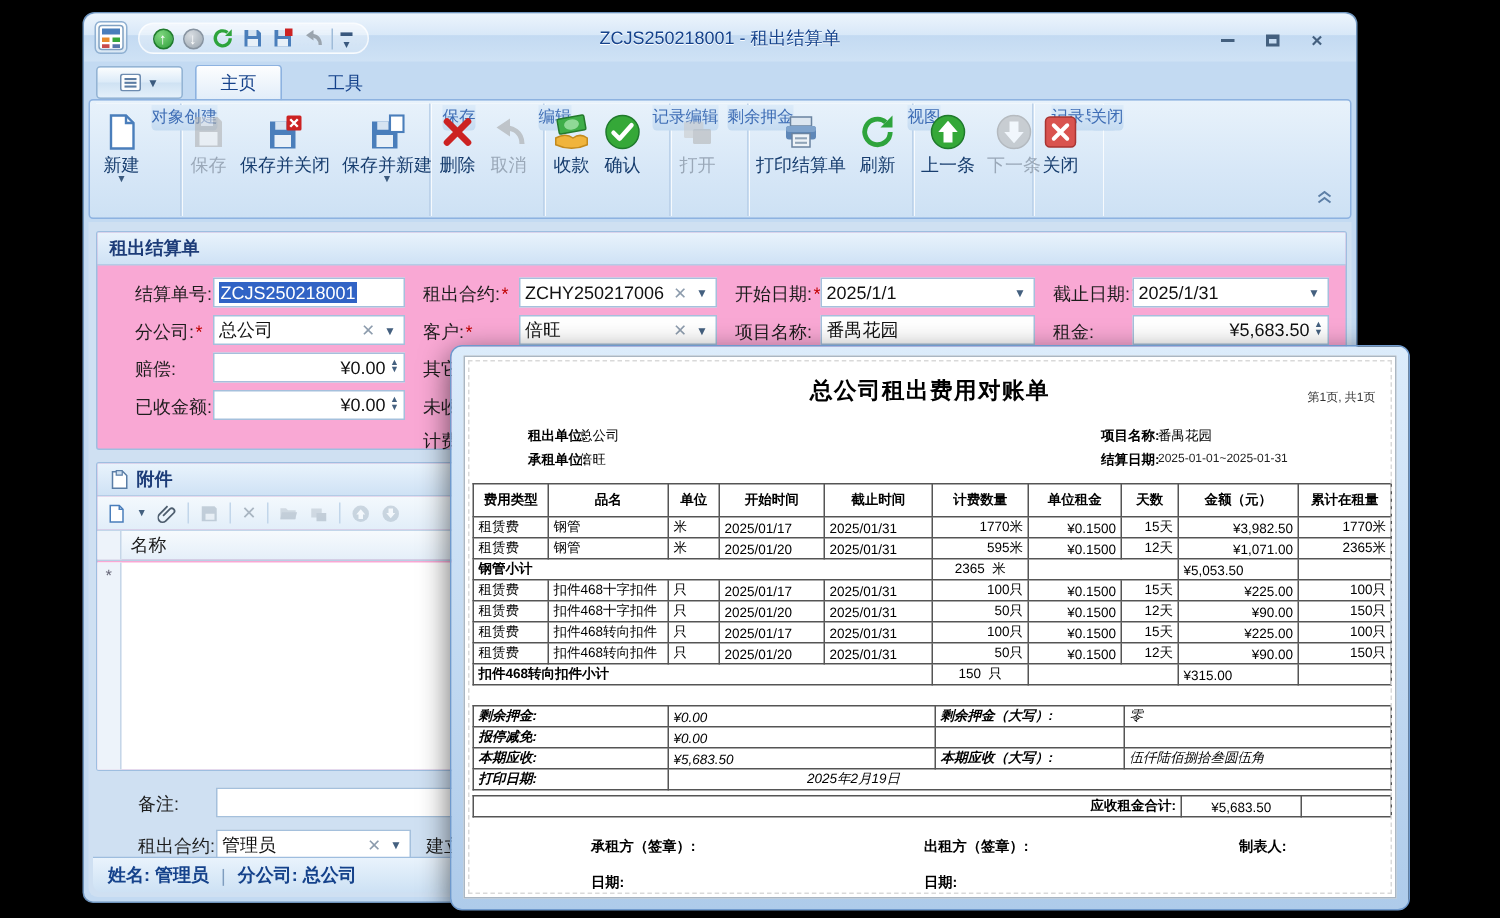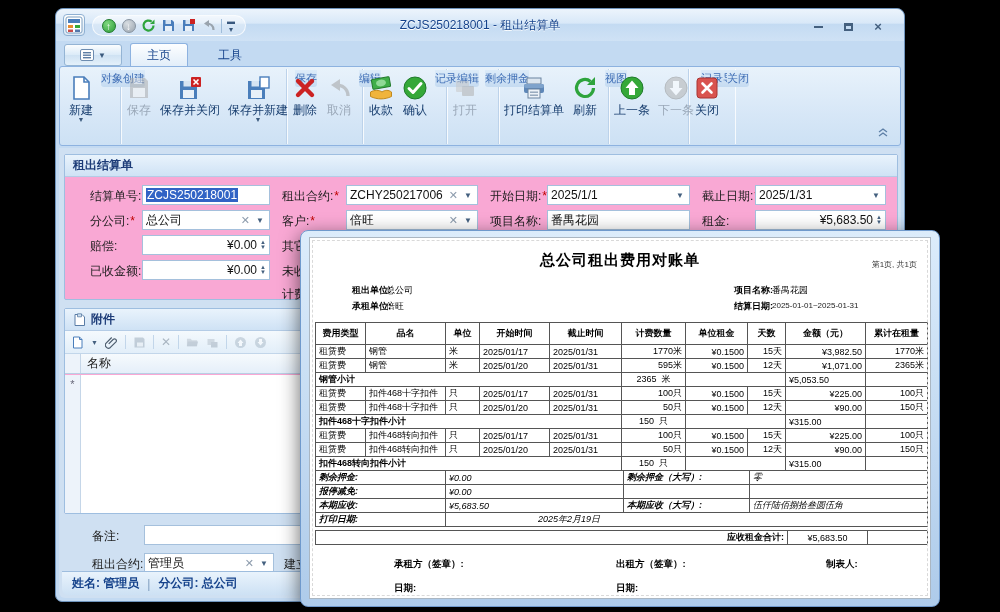--- a/index.html
+++ b/index.html
@@ -663,27 +663,20 @@
         <td>只</td>
         <td>2025/01/20</td>
         <td>2025/01/31</td>
         <td class="num">50只</td>
         <td class="num">¥0.1500</td>
         <td class="num">12天</td>
         <td class="num">¥90.00</td>
         <td class="num">150只</td>
       </tr>
       <tr>
-        <td class="b" colspan="5">扣件468十字扣件小计</td>
-        <td class="ctr"><span>150</span>&nbsp;&nbsp;<span>只</span></td>
-        <td colspan="2"></td>
-        <td>¥315.00</td>
-        <td></td>
-      </tr>
-      <tr>
         <td>租赁费</td>
         <td>扣件468转向扣件</td>
         <td>只</td>
         <td>2025/01/17</td>
         <td>2025/01/31</td>
         <td class="num">100只</td>
         <td class="num">¥0.1500</td>
         <td class="num">15天</td>
         <td class="num">¥225.00</td>
         <td class="num">100只</td>

